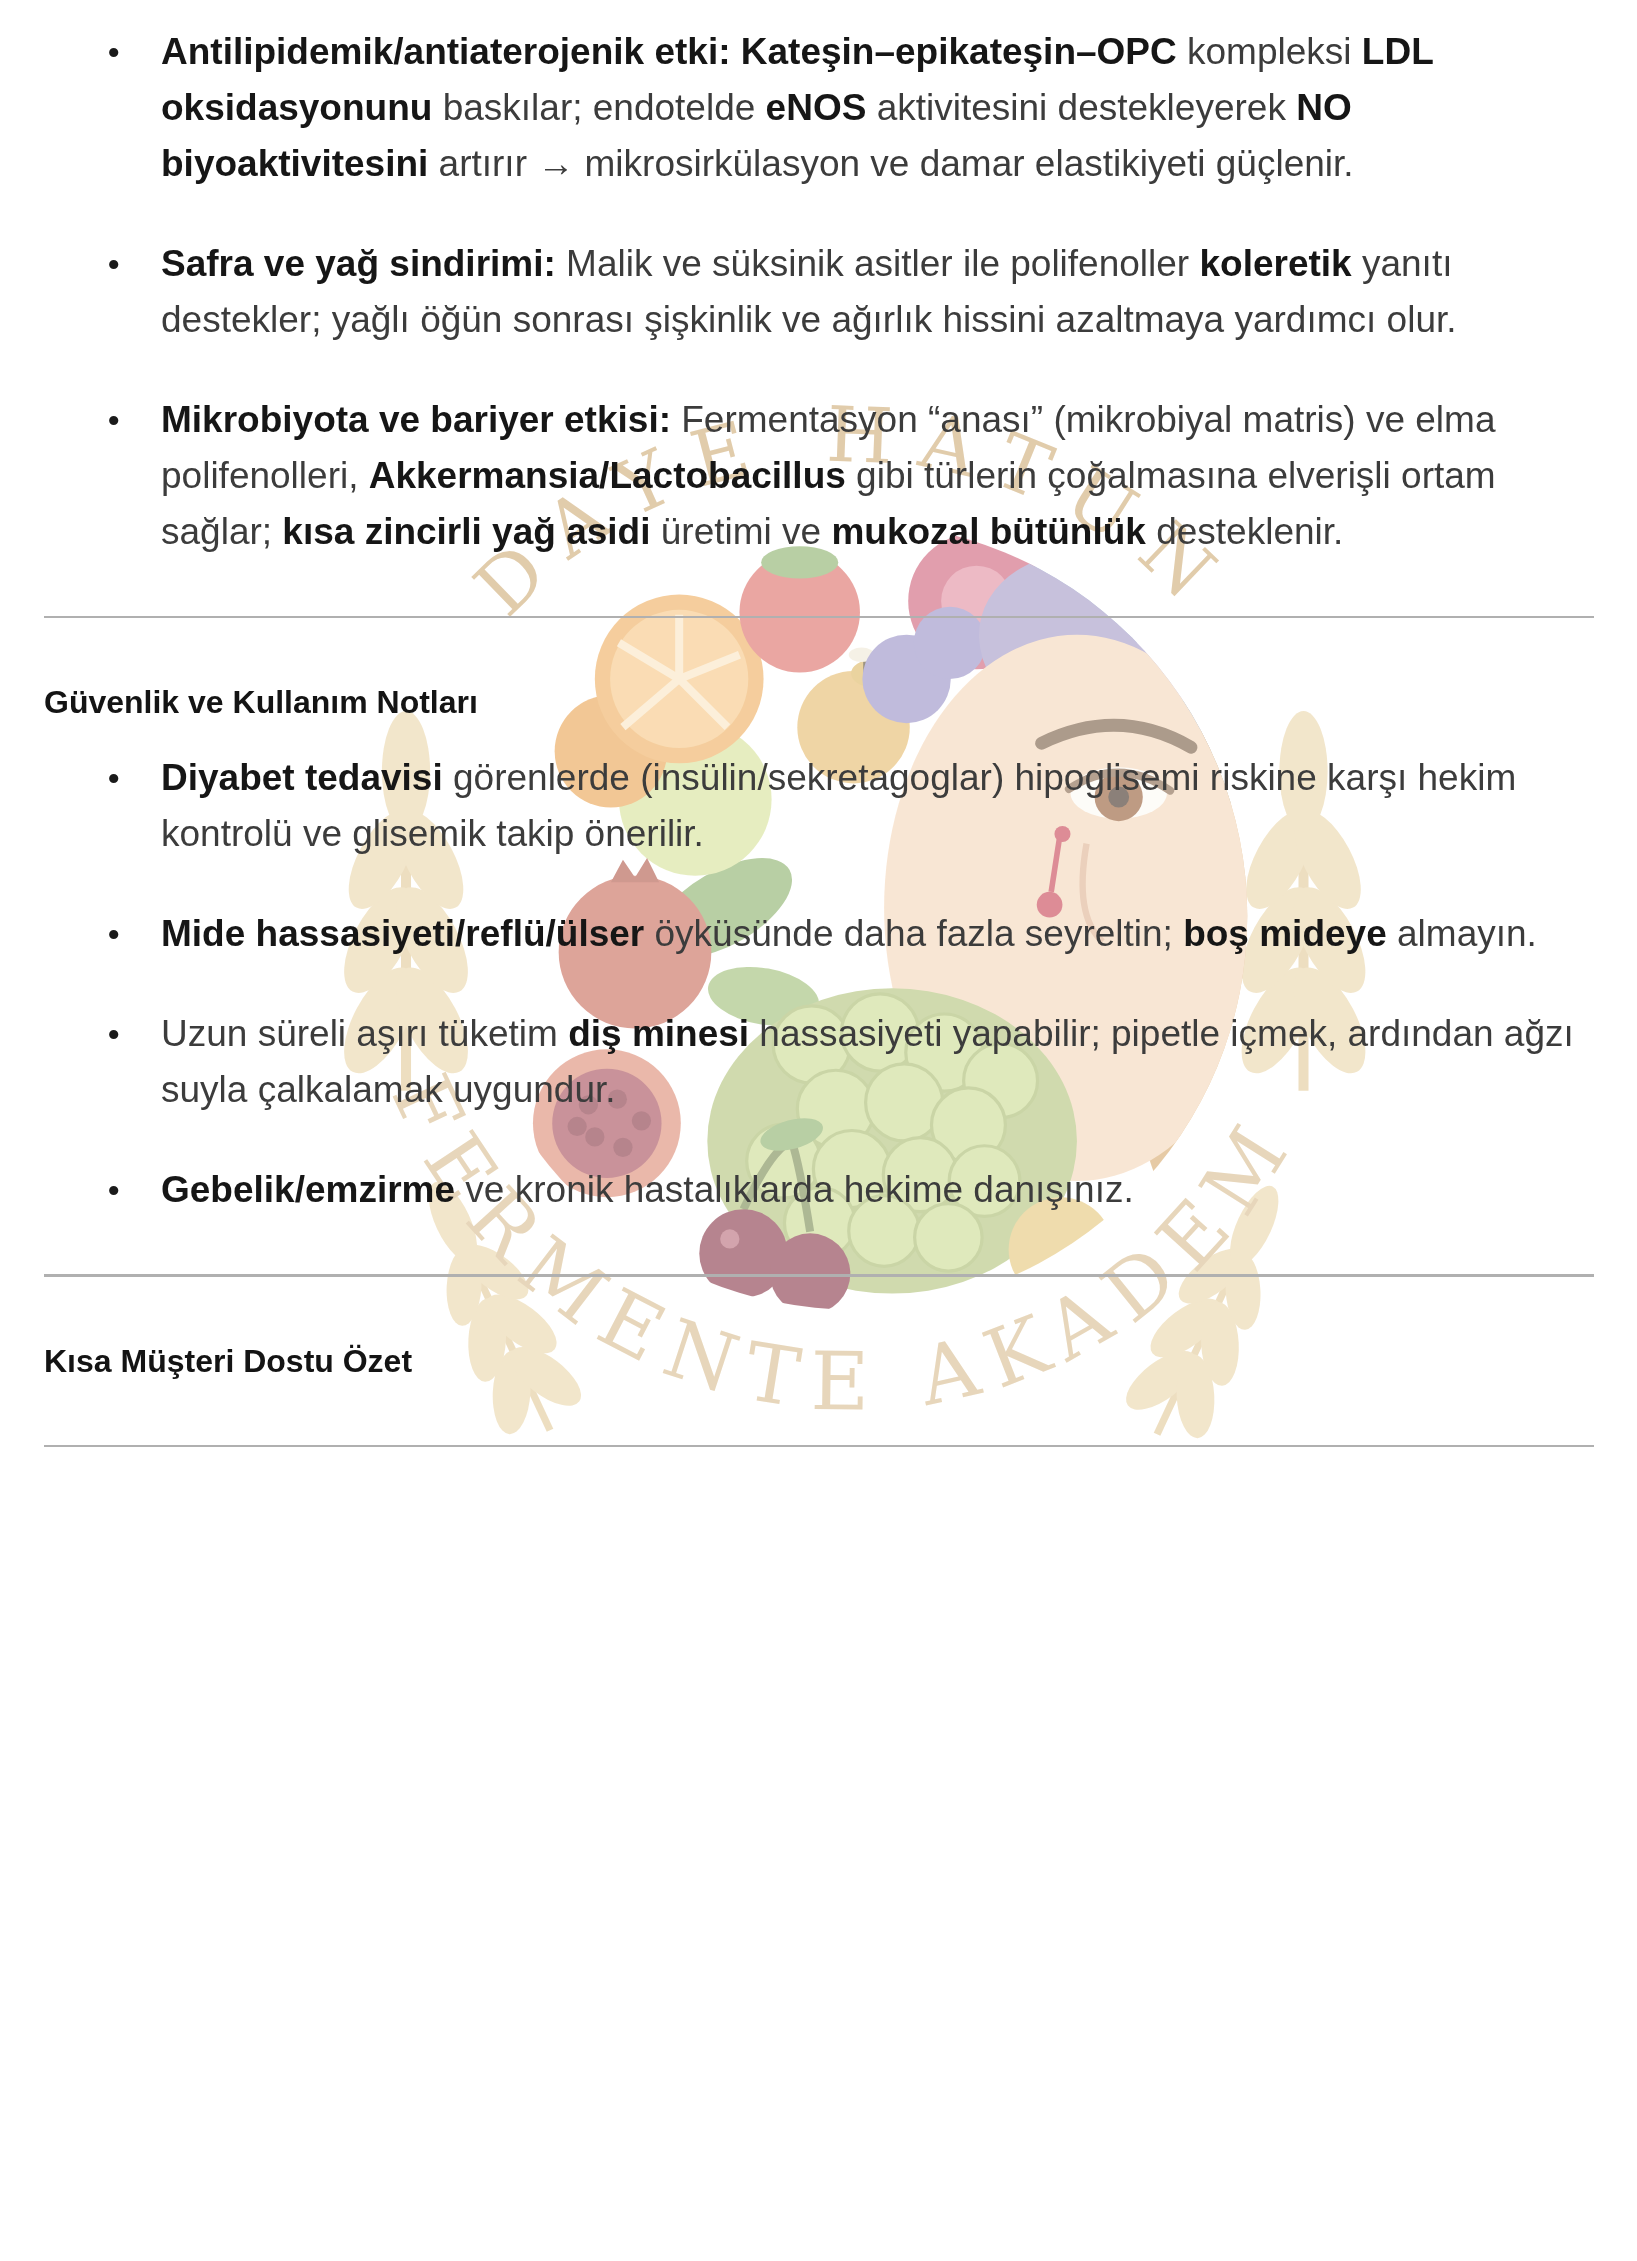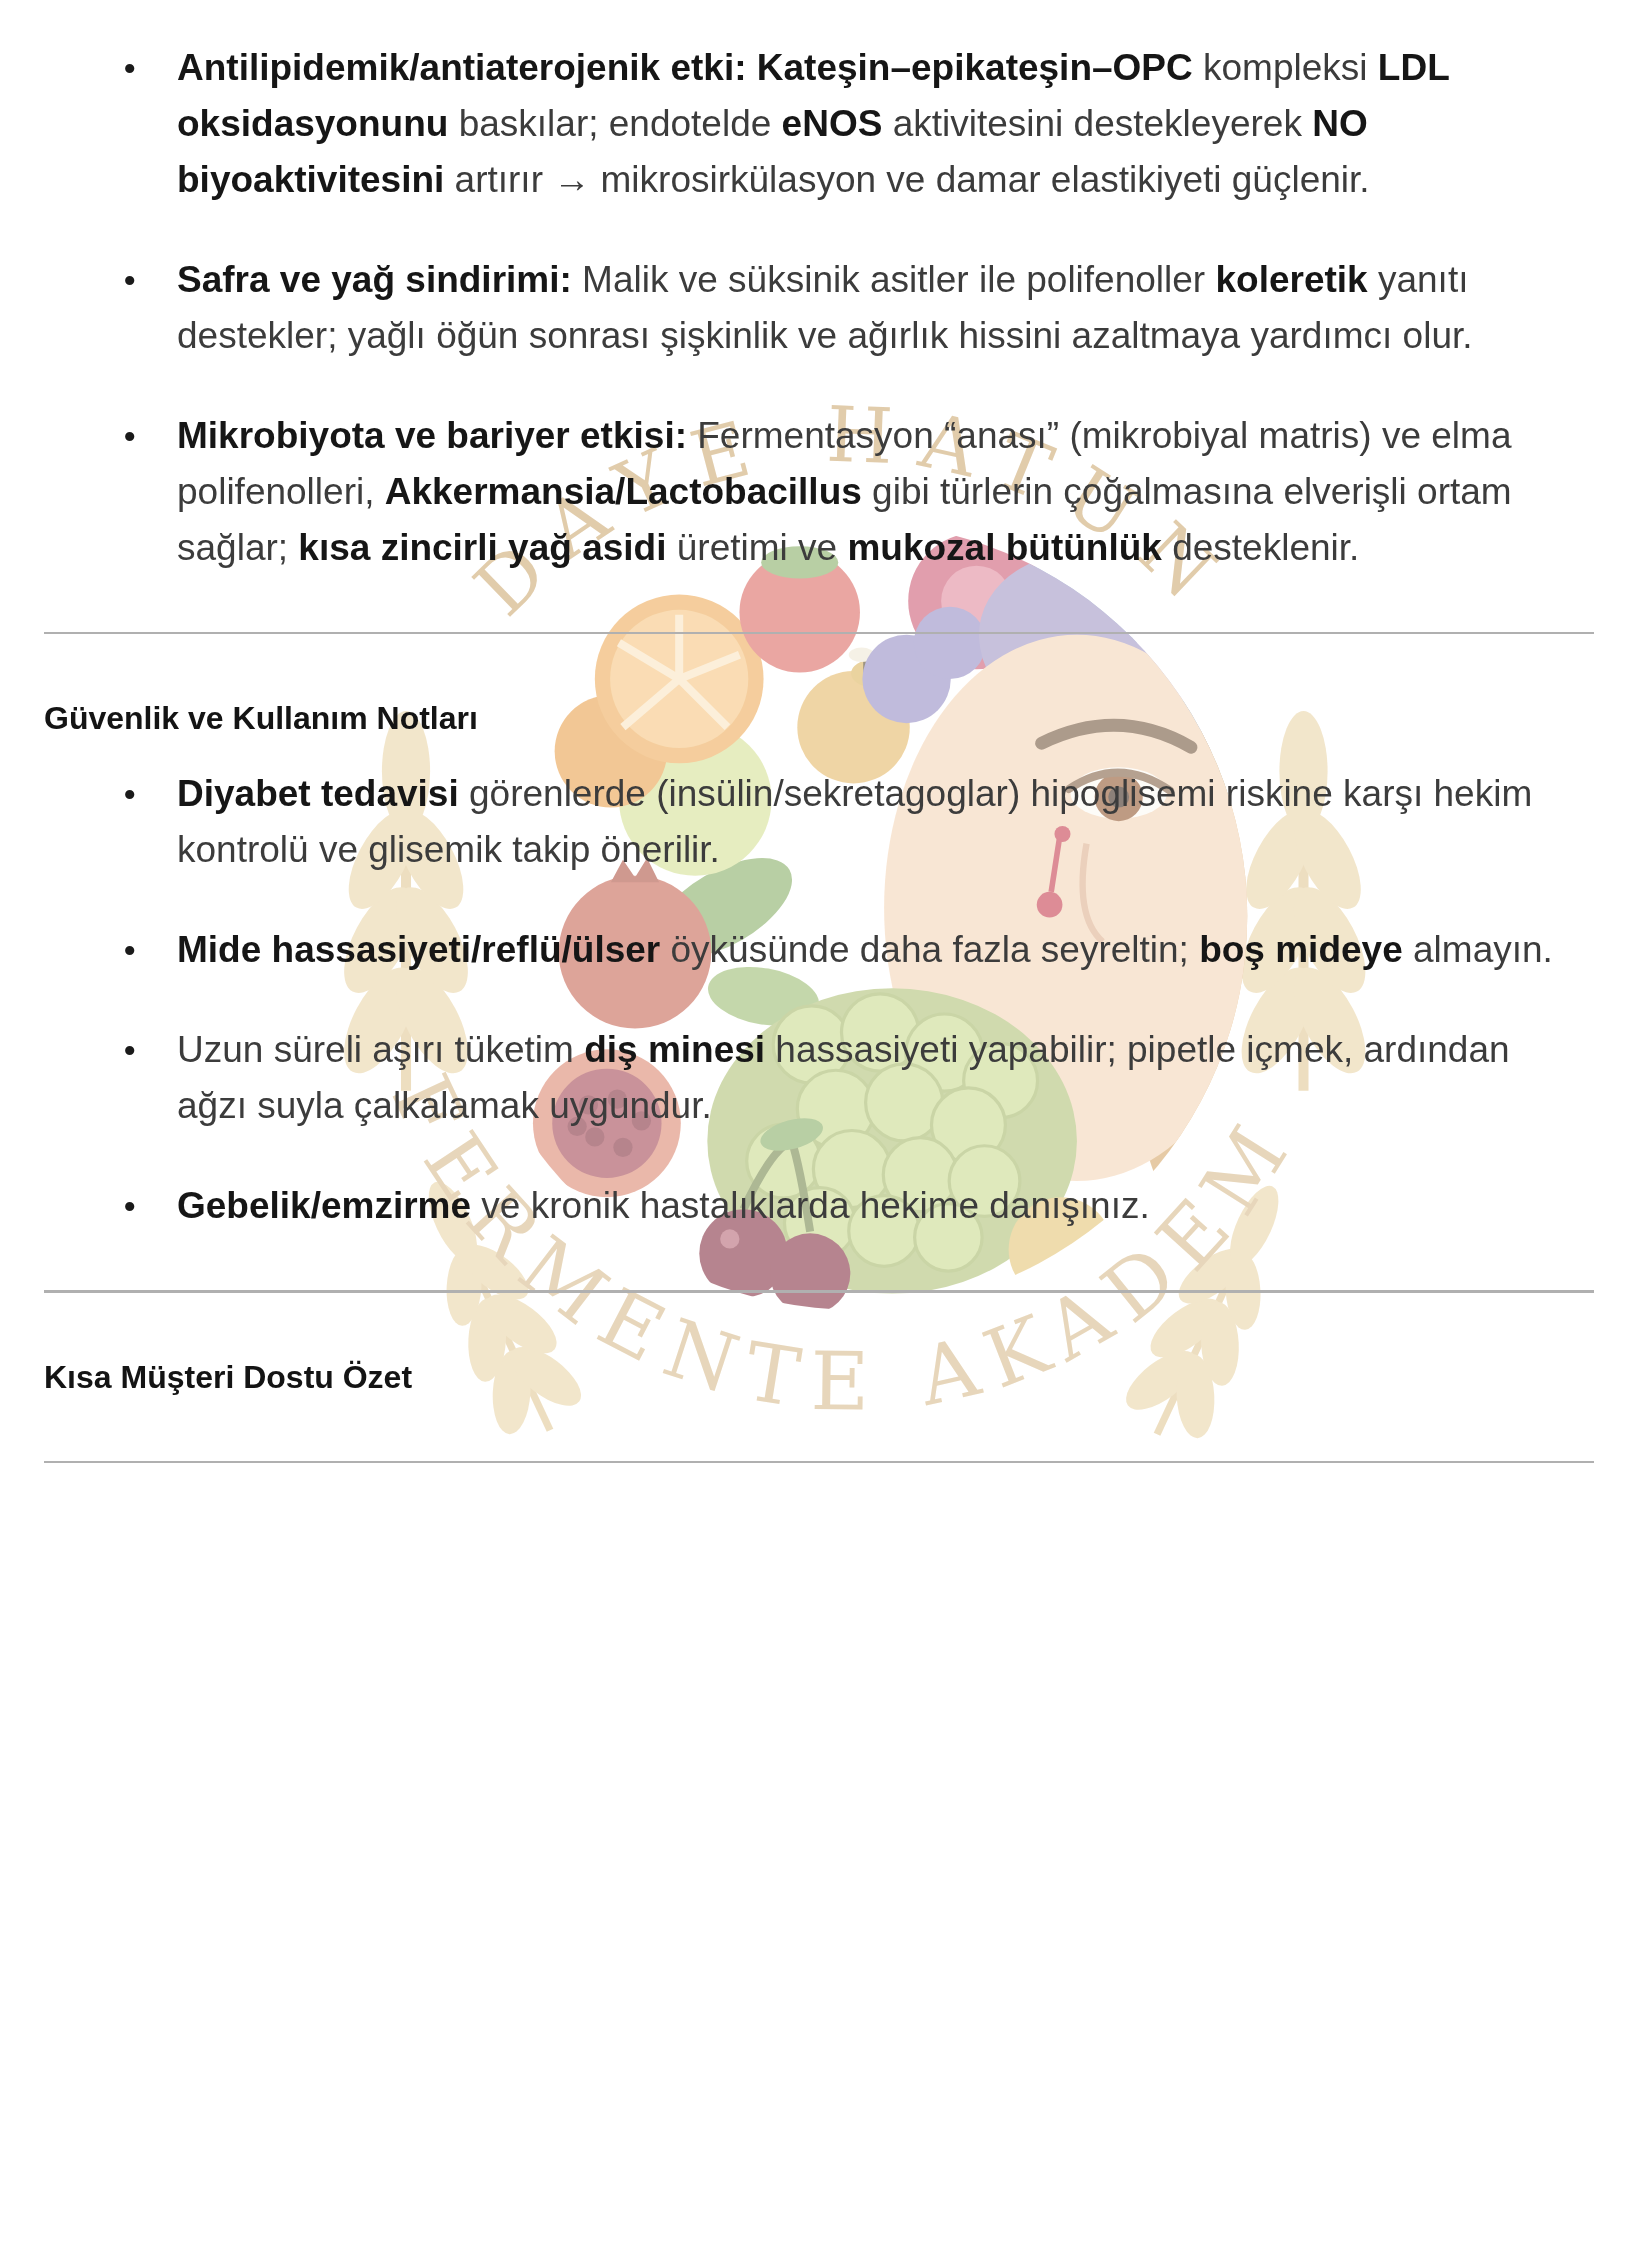--- a/index.html
+++ b/index.html
@@ -12,21 +12,21 @@
   .watermark{
     position:absolute;inset:0;width:1638px;height:2261px;
     opacity:.55;pointer-events:none;
   }
   .content{
     position:relative;z-index:1;
     padding:24px 44px 0 44px;
     font-size:37px;line-height:56px;
   }
   .b{font-weight:700;color:#161616;}
-  ul.bullets{margin:16px;padding:0 0 0 59px;list-style:none;}
+  ul.bullets{margin:0;padding:0 0 0 59px;list-style:none;}
   ul.bullets li{
     position:relative;padding-left:58px;margin:0 0 44px 0;
   }
   ul.bullets li::before{
     content:"•";position:absolute;left:4.8px;top:0;
     color:#1a1a1a;font-size:34px;
   }
   hr.rule{
     border:none;height:2.4px;background:#b0b0b0;margin:56px 0;
   }

